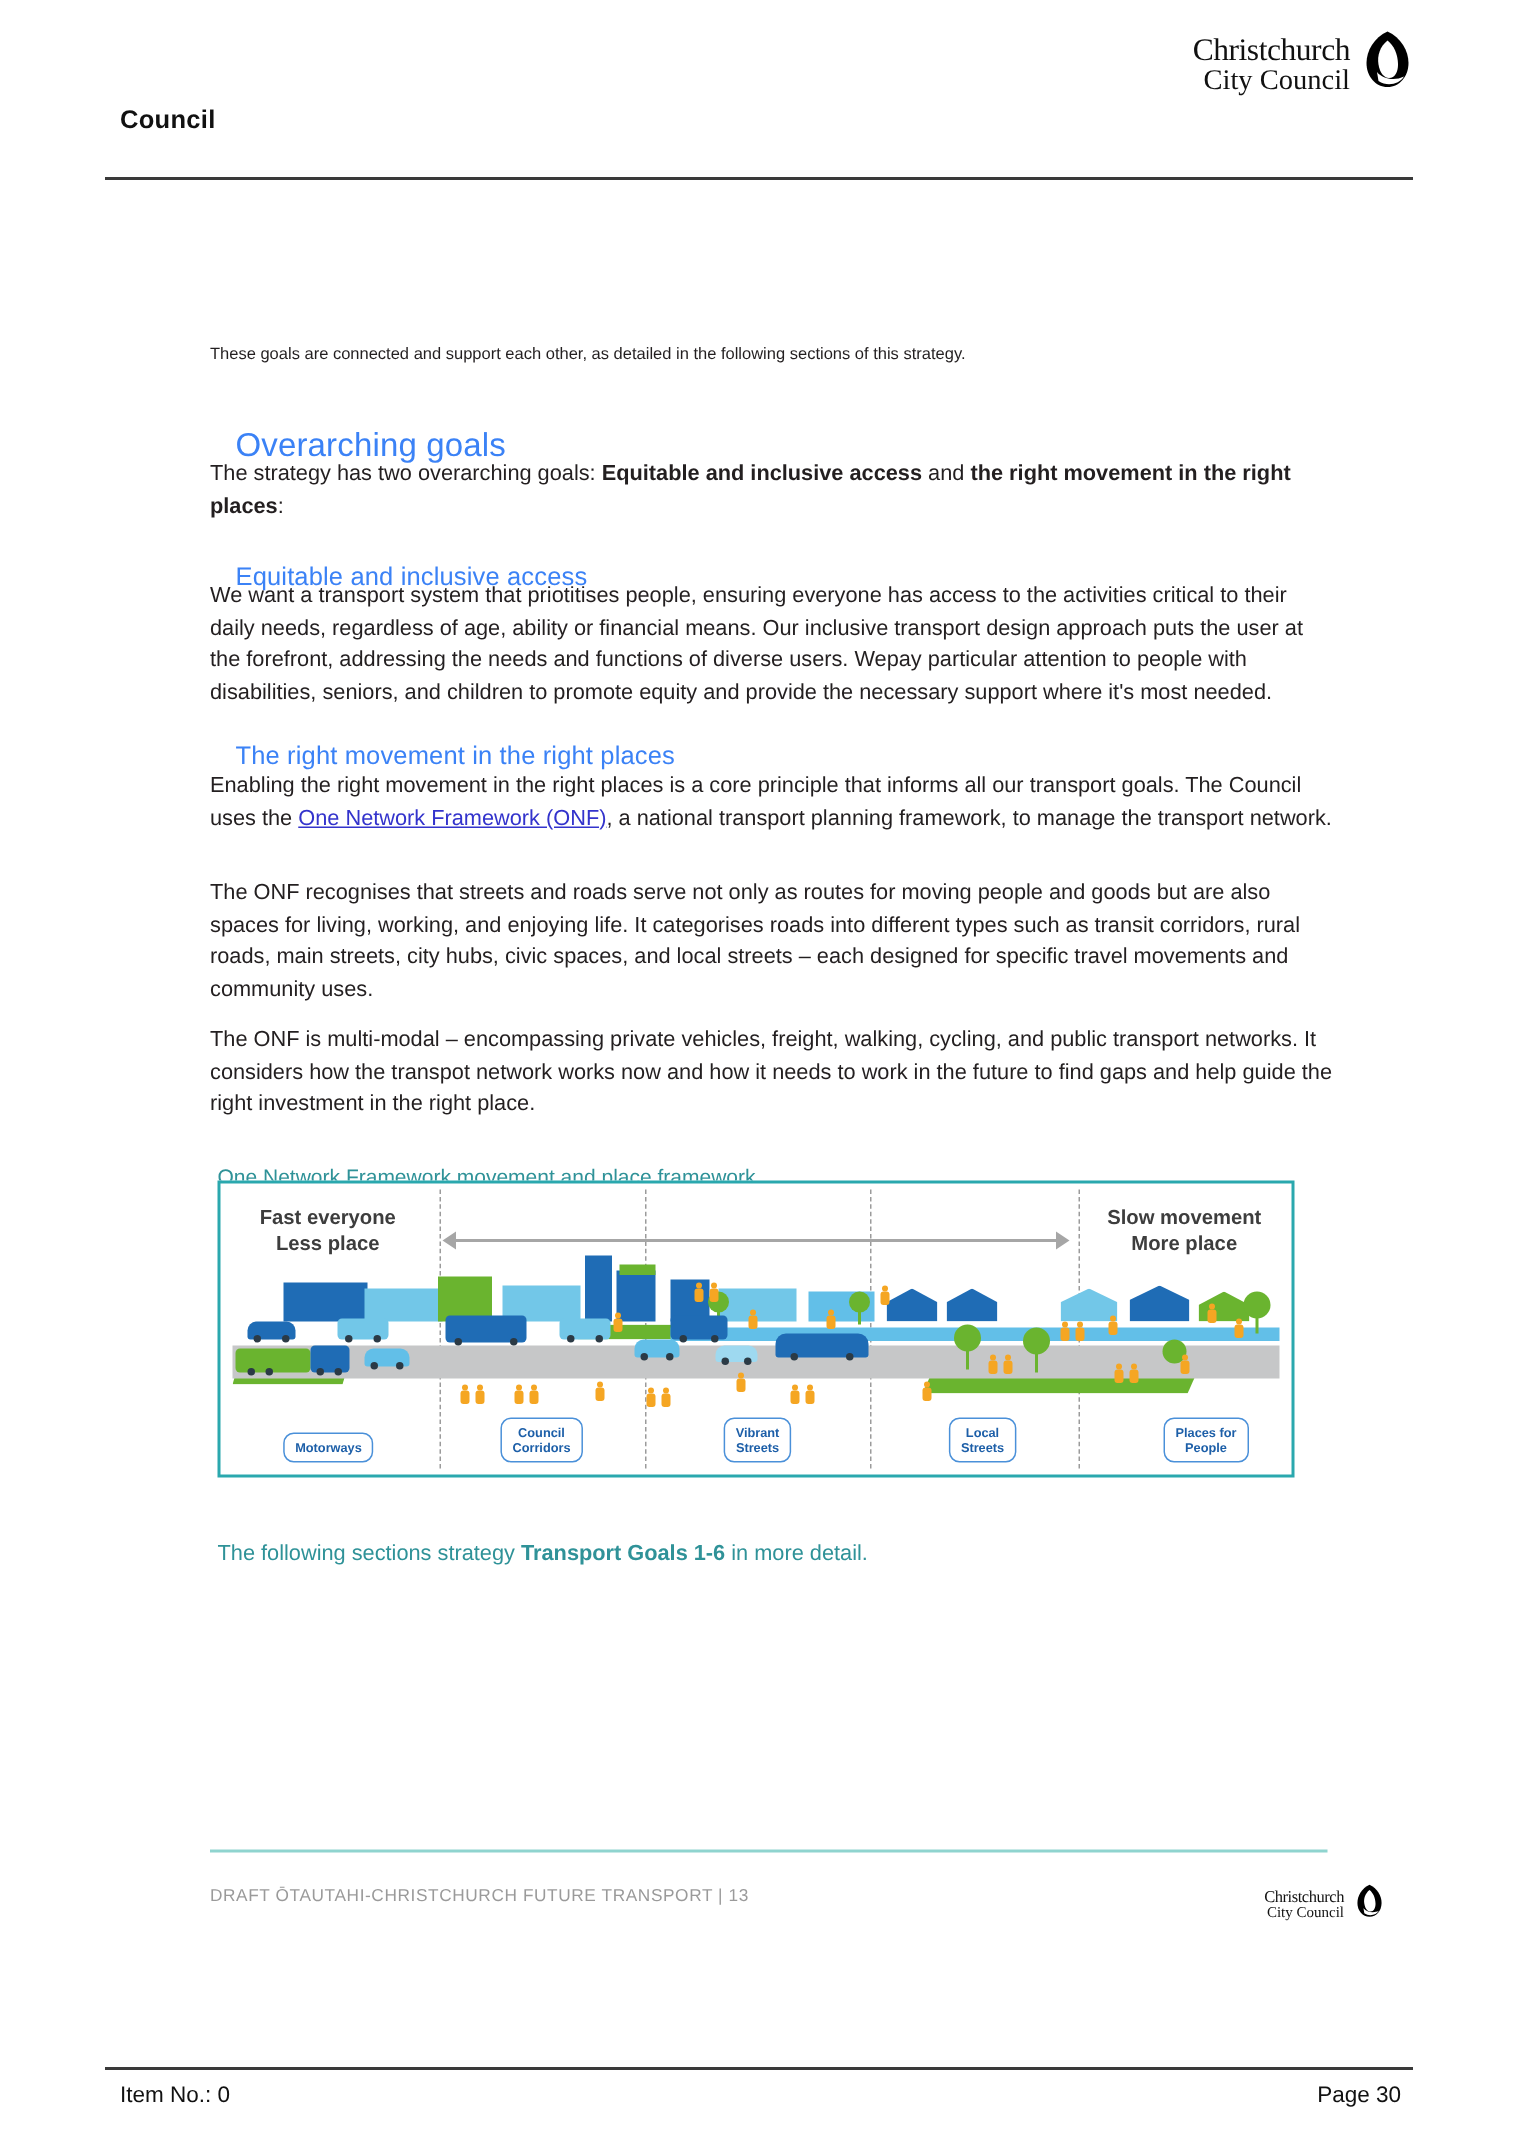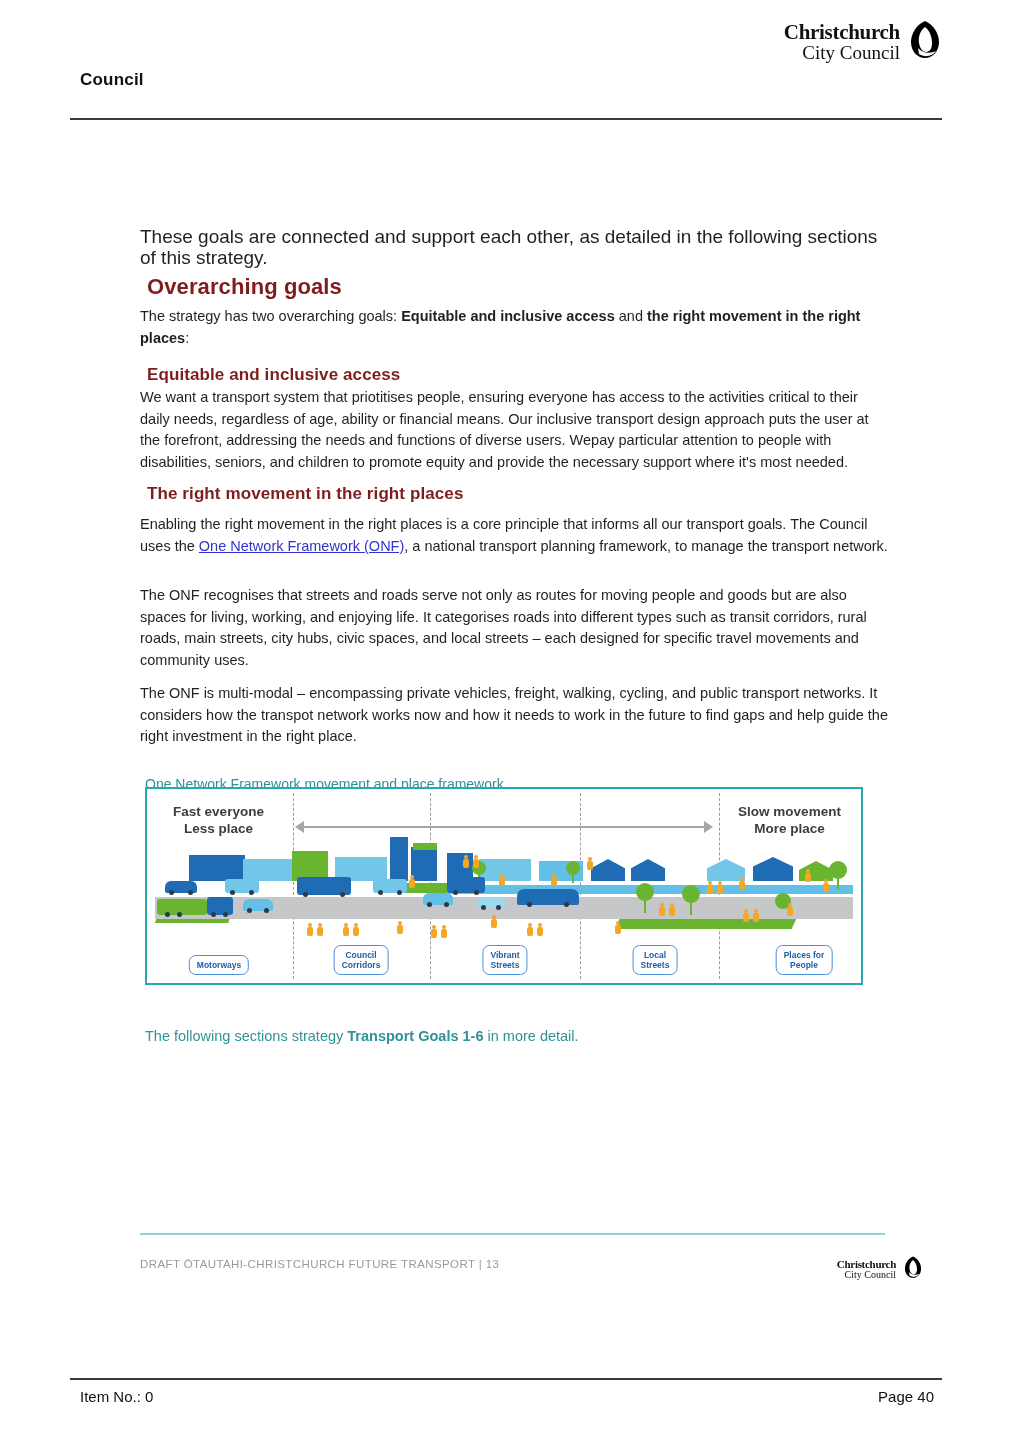--- a/index.html
+++ b/index.html
@@ -71,21 +71,21 @@
     display: flex;
     align-items: center;
     gap: 6px;
   }
   .ccc-logo-words {
     text-align: right;
     font-family: "Liberation Serif", serif;
     line-height: 1.0;
     color: #111111;
   }
-  .ccc-logo-l1 { font-weight: bold; letter-spacing: -.3px; }
+  .ccc-logo-l1 { font-weight: normal; letter-spacing: -.3px; }
   .ccc-logo-l2 { font-weight: normal; }
 
   .logo-header {
     position: absolute;
     right: 68px;
     top: 20px;
   }
   .logo-header .ccc-logo-l1 { font-size: 21px; }
   .logo-header .ccc-logo-l2 { font-size: 19px; }
 
@@ -129,30 +129,30 @@
     top: 0;
     width: 745px;
     z-index: 2;
   }
 
   .intro-line {
     position: absolute;
     top: 226px;
     left: 0;
     width: 745px;
-    font-size: 19px;
+    font-size: 11px;
     line-height: 21px;
     color: #231f20;
   }
 
   h2.section-h {
     position: absolute;
-    margin: 2px;
-    color: #7f1d1d;
-    font-weight: bold;
+    margin: 12px;
+    color: #3b82f6;
+    font-weight: normal;
     letter-spacing: .1px;
   }
   .h-overarching {
     top: 272px;
     left: 5px;
     font-size: 22px;
   }
   .h-equitable {
     top: 363px;
     left: 5px;
@@ -617,13 +617,13 @@
         <path d="M19 1 C10 5 5 14 5 22 C5 31 11 38 19 38 C27 38 33 31 33 22 C33 14 28 5 19 1 Z" fill="#000"></path>
         <path d="M19 7 C14 11 12 17 13 23 C14 29 17 32 20 32 C24 32 26 28 26 23 C26 16 23 10 19 7 Z" fill="#fff"></path>
         <path d="M12 28 C16 33 24 34 30 31 C27 36 19 38 13 34 Z" fill="#fff"></path>
       </svg>
     </span>
   </div>
 </div>
 
 <div class="doc-footer-rule"></div>
 <div class="doc-footer-left">Item No.: 0</div>
-<div class="doc-footer-right">Page 40</div>
+<div class="doc-footer-right">Page 30</div>
 
 </body></html>

